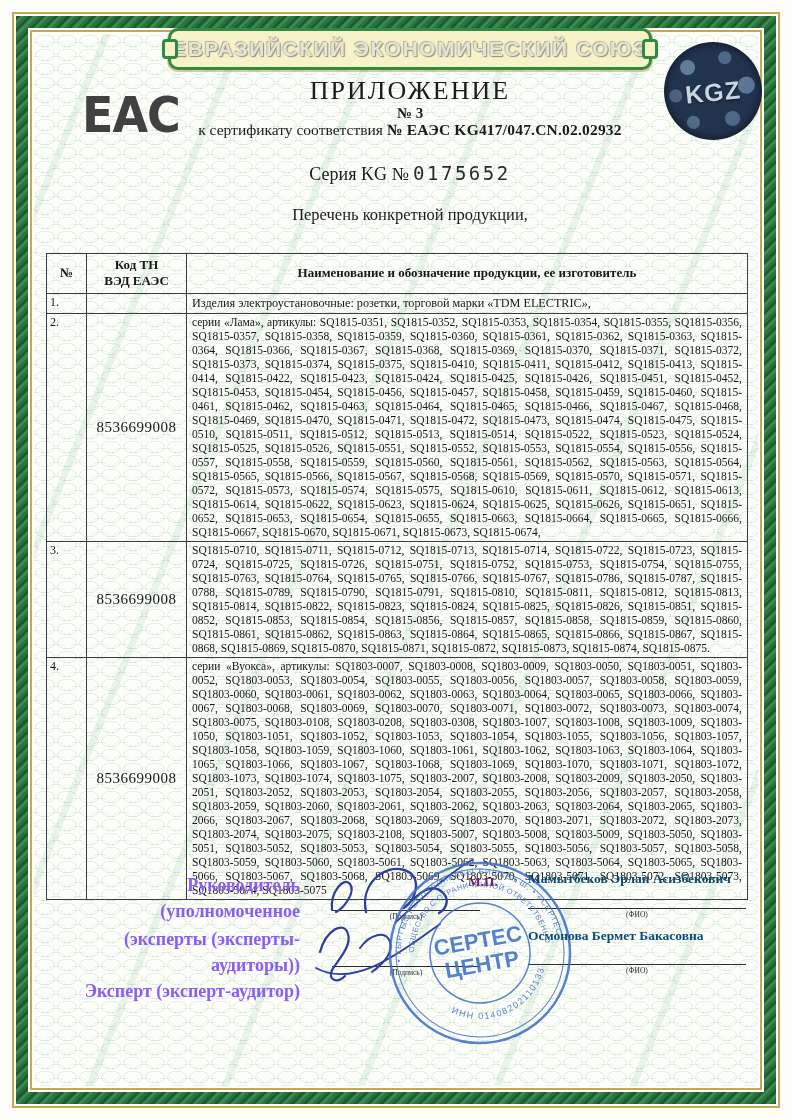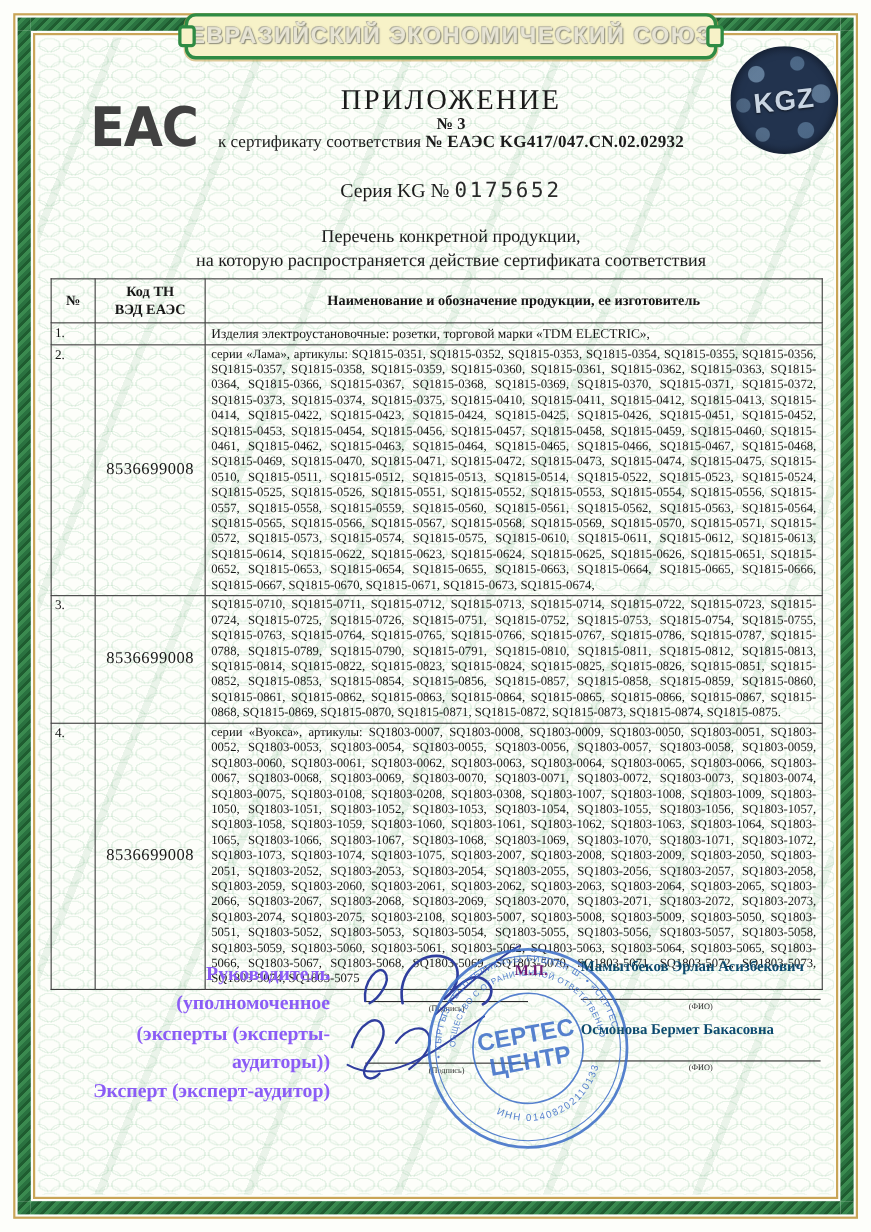--- a/index.html
+++ b/index.html
@@ -24,21 +24,21 @@
   .frame-gold-outer { position:absolute; inset:12px; border:2px solid #c9a557; z-index:1; }
   .frame-green {
     position:absolute; inset:16px; z-index:1;
     border:12px solid #2e7b41;
     border-image:repeating-linear-gradient(135deg, #1f5c30 0 3px, #3a8a4f 3px 6px, #2a7240 6px 9px) 12;
   }
   .frame-gold-inner { position:absolute; inset:30px; border:2px solid #c9a557; z-index:1; }
 
   
   .banner {
-    position:absolute; left:168px; top:12px; width:484px; height:42px; z-index:5;
+    position:absolute; left:168px; top:28px; width:484px; height:42px; z-index:5;
     background:#f7f2c8; border:3px solid #2e8b44; border-radius:10px;
     display:flex; align-items:center; justify-content:center;
     box-shadow:0 1px 0 1px rgba(201,165,87,0.6);
   }
   .banner::before, .banner::after {
     content:""; position:absolute; top:8px; bottom:8px; width:10px;
     background:#f7f2c8; border:3px solid #2e8b44; border-radius:4px;
   }
   .banner::before { left:-9px; }
   .banner::after  { right:-9px; }
@@ -146,21 +146,20 @@
   <div class="holo">
     <div class="holo-kgz">KGZ</div>
   </div>
 
   <div class="head-center t-appendix">ПРИЛОЖЕНИЕ</div>
   <div class="head-center t-no3">№ 3</div>
   <div class="head-center t-cert"><span>к сертификату соответствия </span><b>№ ЕАЭС KG417/047.CN.02.02932</b></div>
   <div class="head-center t-series"><span>Серия KG  № </span><span class="series-num">0175652</span></div>
   <div class="head-center t-sub">
     <div>Перечень конкретной продукции,</div>
-    <div>на которую распространяется действие сертификата соответствия</div>
   </div>
 
   <table class="products">
     <colgroup>
         <col class="c-num">
         <col class="c-code">
         <col class="c-name">
       </colgroup>
     <tbody>
         <tr>

